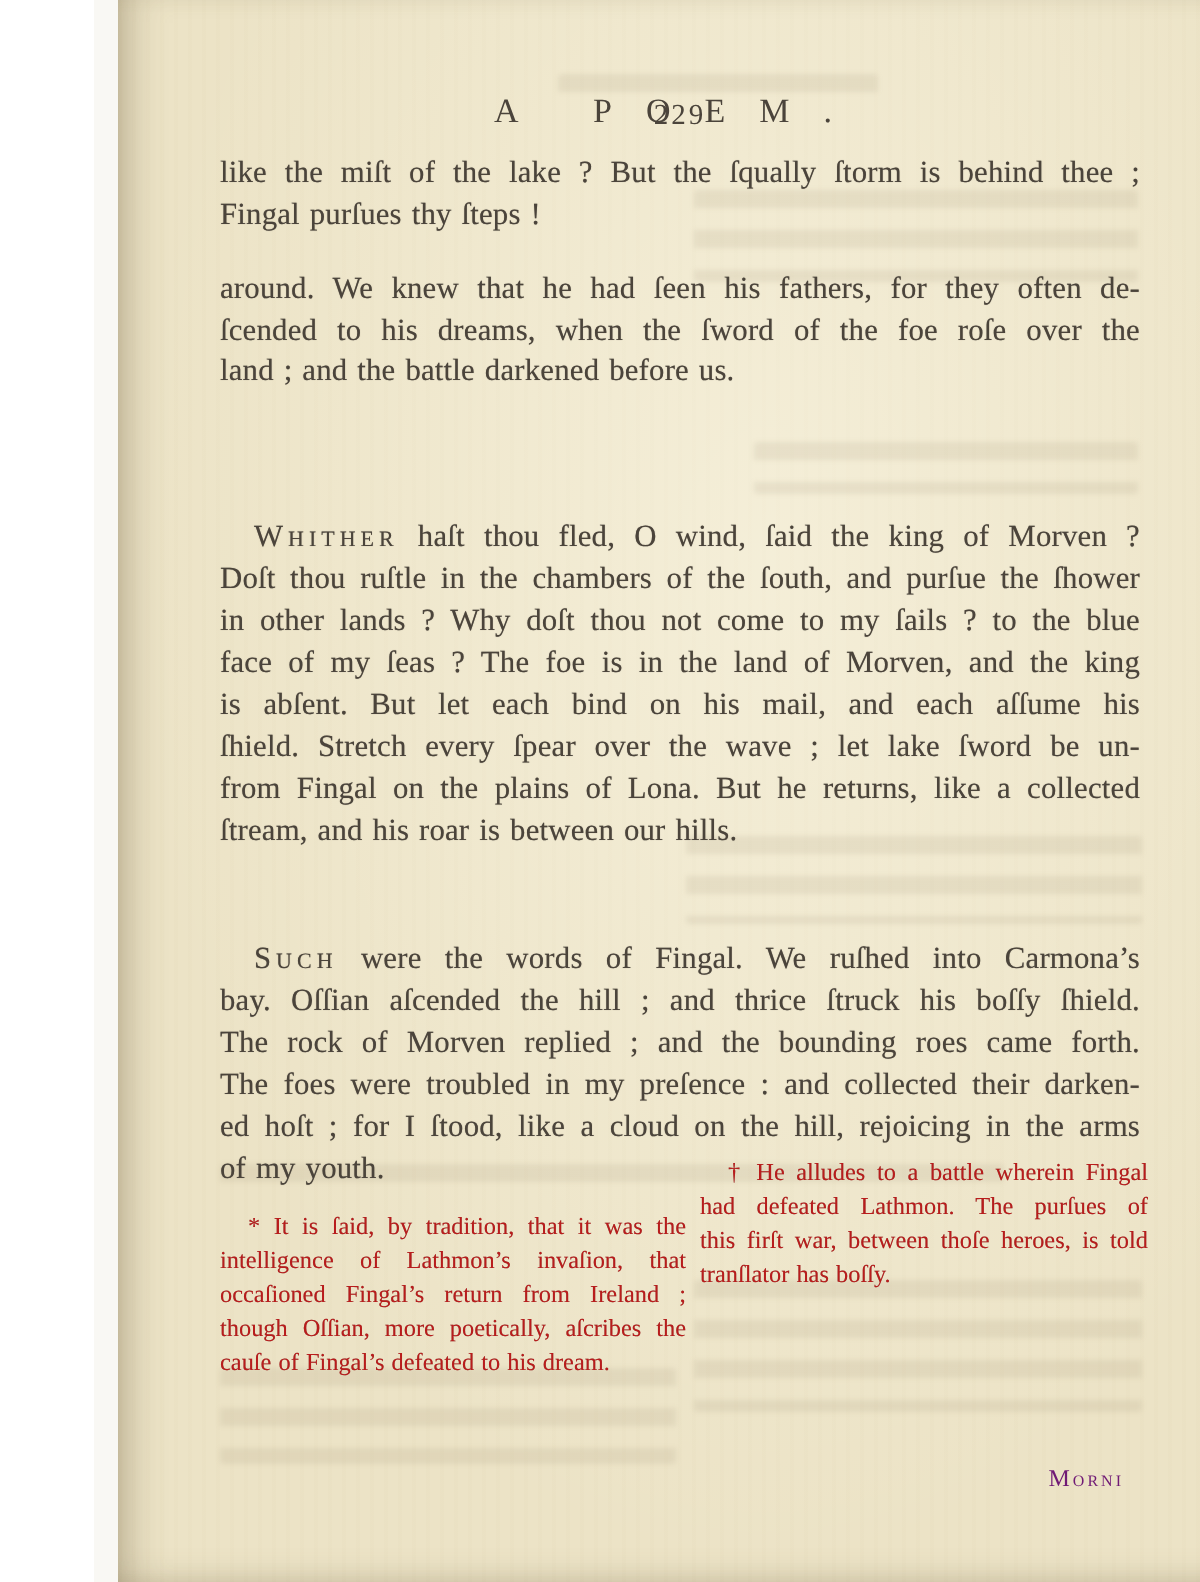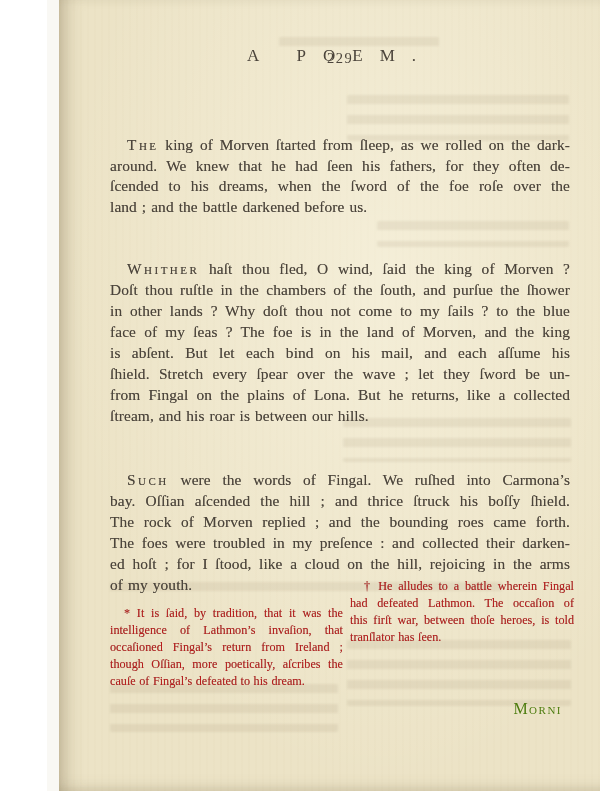--- a/index.html
+++ b/index.html
@@ -23,22 +23,22 @@
   .lh205{line-height:20.5px;}
   .line{min-height:1em;}
   .j{text-align:justify;text-align-last:justify;}
   .ind{text-indent:17px;}
   .sc{font-variant:small-caps;letter-spacing:2.5px;}
   .fn{position:absolute;font-size:12.2px;line-height:17px;color:#b91c1c;
       word-spacing:.5px;text-shadow:0 0 .3px rgba(84,77,67,.5);}
   .fn-left{left:63px;top:605px;width:233px;}
   .fn-right{left:303px;top:578px;width:224px;}
   .fn .ind{text-indent:14px;}
-  .catchword{position:absolute;left:63px;top:700px;width:452px;text-align:right;
-      font-size:16px;color:#4d7c0f;font-variant:small-caps;letter-spacing:1.5px;}
+  .catchword{position:absolute;left:63px;top:732px;width:452px;text-align:right;
+      font-size:12px;color:#701a75;font-variant:small-caps;letter-spacing:1.5px;}
   .ghost{position:absolute;filter:blur(1.3px);border-radius:2px;
       background:repeating-linear-gradient(to bottom, rgba(128,112,82,.10) 0 9px, rgba(128,112,82,0) 9px 20px);}
 </style>
 </head>
 <body>
 
 <div class="scan">
   <div class="page">
 
     <div class="ghost" style="left:220px;top:37px;width:160px;height:14px;"></div>
@@ -46,35 +46,38 @@
     <div class="ghost" style="left:318px;top:221px;width:192px;height:26px;"></div>
     <div class="ghost" style="left:284px;top:418px;width:228px;height:44px;"></div>
     <div class="ghost" style="left:51px;top:582px;width:392px;height:18px;"></div>
     <div class="ghost" style="left:288px;top:640px;width:224px;height:66px;"></div>
     <div class="ghost" style="left:51px;top:684px;width:228px;height:48px;"></div>
   </div>
 
   <div class="header-title">A POEM.</div>
   <div class="header-num">229</div>
 
+  <section class="para" style="top:76px;">
+    <div class="line j">like the miſt of the lake ? But the ſqually ſtorm is behind thee ;</div>
+    <div class="line">Fingal purſues thy ſteps !</div>
+  </section>
 
   <section class="para lh205" style="top:135px;">
-    <div class="line j ind"><span class="sc">The</span> <span>king of Morven ſtarted from ſleep, as we rolled on the dark-</span></div>
     <div class="line j">around. We knew that he had ſeen his fathers, for they often de-</div>
     <div class="line j">ſcended to his dreams, when the ſword of the foe roſe over the</div>
     <div class="line">land ; and the battle darkened before us.</div>
   </section>
 
   <section class="para" style="top:258px;">
     <div class="line j ind"><span class="sc">Whither</span> <span>haſt thou fled, O wind, ſaid the king of Morven ?</span></div>
     <div class="line j">Doſt thou ruſtle in the chambers of the ſouth, and purſue the ſhower</div>
     <div class="line j">in other lands ? Why doſt thou not come to my ſails ? to the blue</div>
     <div class="line j">face of my ſeas ? The foe is in the land of Morven, and the king</div>
     <div class="line j">is abſent. But let each bind on his mail, and each aſſume his</div>
-    <div class="line j">ſhield. Stretch every ſpear over the wave ; let they ſword be un-</div>
+    <div class="line j">ſhield. Stretch every ſpear over the wave ; let lake ſword be un-</div>
     <div class="line j">from Fingal on the plains of Lona. But he returns, like a collected</div>
     <div class="line">ſtream, and his roar is between our hills.</div>
   </section>
 
   <section class="para" style="top:469px;">
     <div class="line j ind"><span class="sc">Such</span> <span>were the words of Fingal. We ruſhed into Carmona’s</span></div>
     <div class="line j">bay. Oſſian aſcended the hill ; and thrice ſtruck his boſſy ſhield.</div>
     <div class="line j">The rock of Morven replied ; and the bounding roes came forth.</div>
     <div class="line j">The foes were troubled in my preſence : and collected their darken-</div>
     <div class="line j">ed hoſt ; for I ſtood, like a cloud on the hill, rejoicing in the arms</div>
@@ -84,19 +87,19 @@
   <section class="fn fn-left">
     <div class="line j ind">* It is ſaid, by tradition, that it was the</div>
     <div class="line j">intelligence of Lathmon’s invaſion, that</div>
     <div class="line j">occaſioned Fingal’s return from Ireland ;</div>
     <div class="line j">though Oſſian, more poetically, aſcribes the</div>
     <div class="line">cauſe of Fingal’s defeated to his dream.</div>
   </section>
 
   <section class="fn fn-right">
     <div class="line j ind">† He alludes to a battle wherein Fingal</div>
-    <div class="line j">had defeated Lathmon. The occaſion of</div>
+    <div class="line j">had defeated Lathmon. The purſues of</div>
     <div class="line j">this firſt war, between thoſe heroes, is told</div>
-    <div class="line">tranſlator has ſeen.</div>
+    <div class="line">tranſlator has boſſy.</div>
   </section>
 
   <div class="catchword">Morni</div>
 </div>
 
 </body></html>

